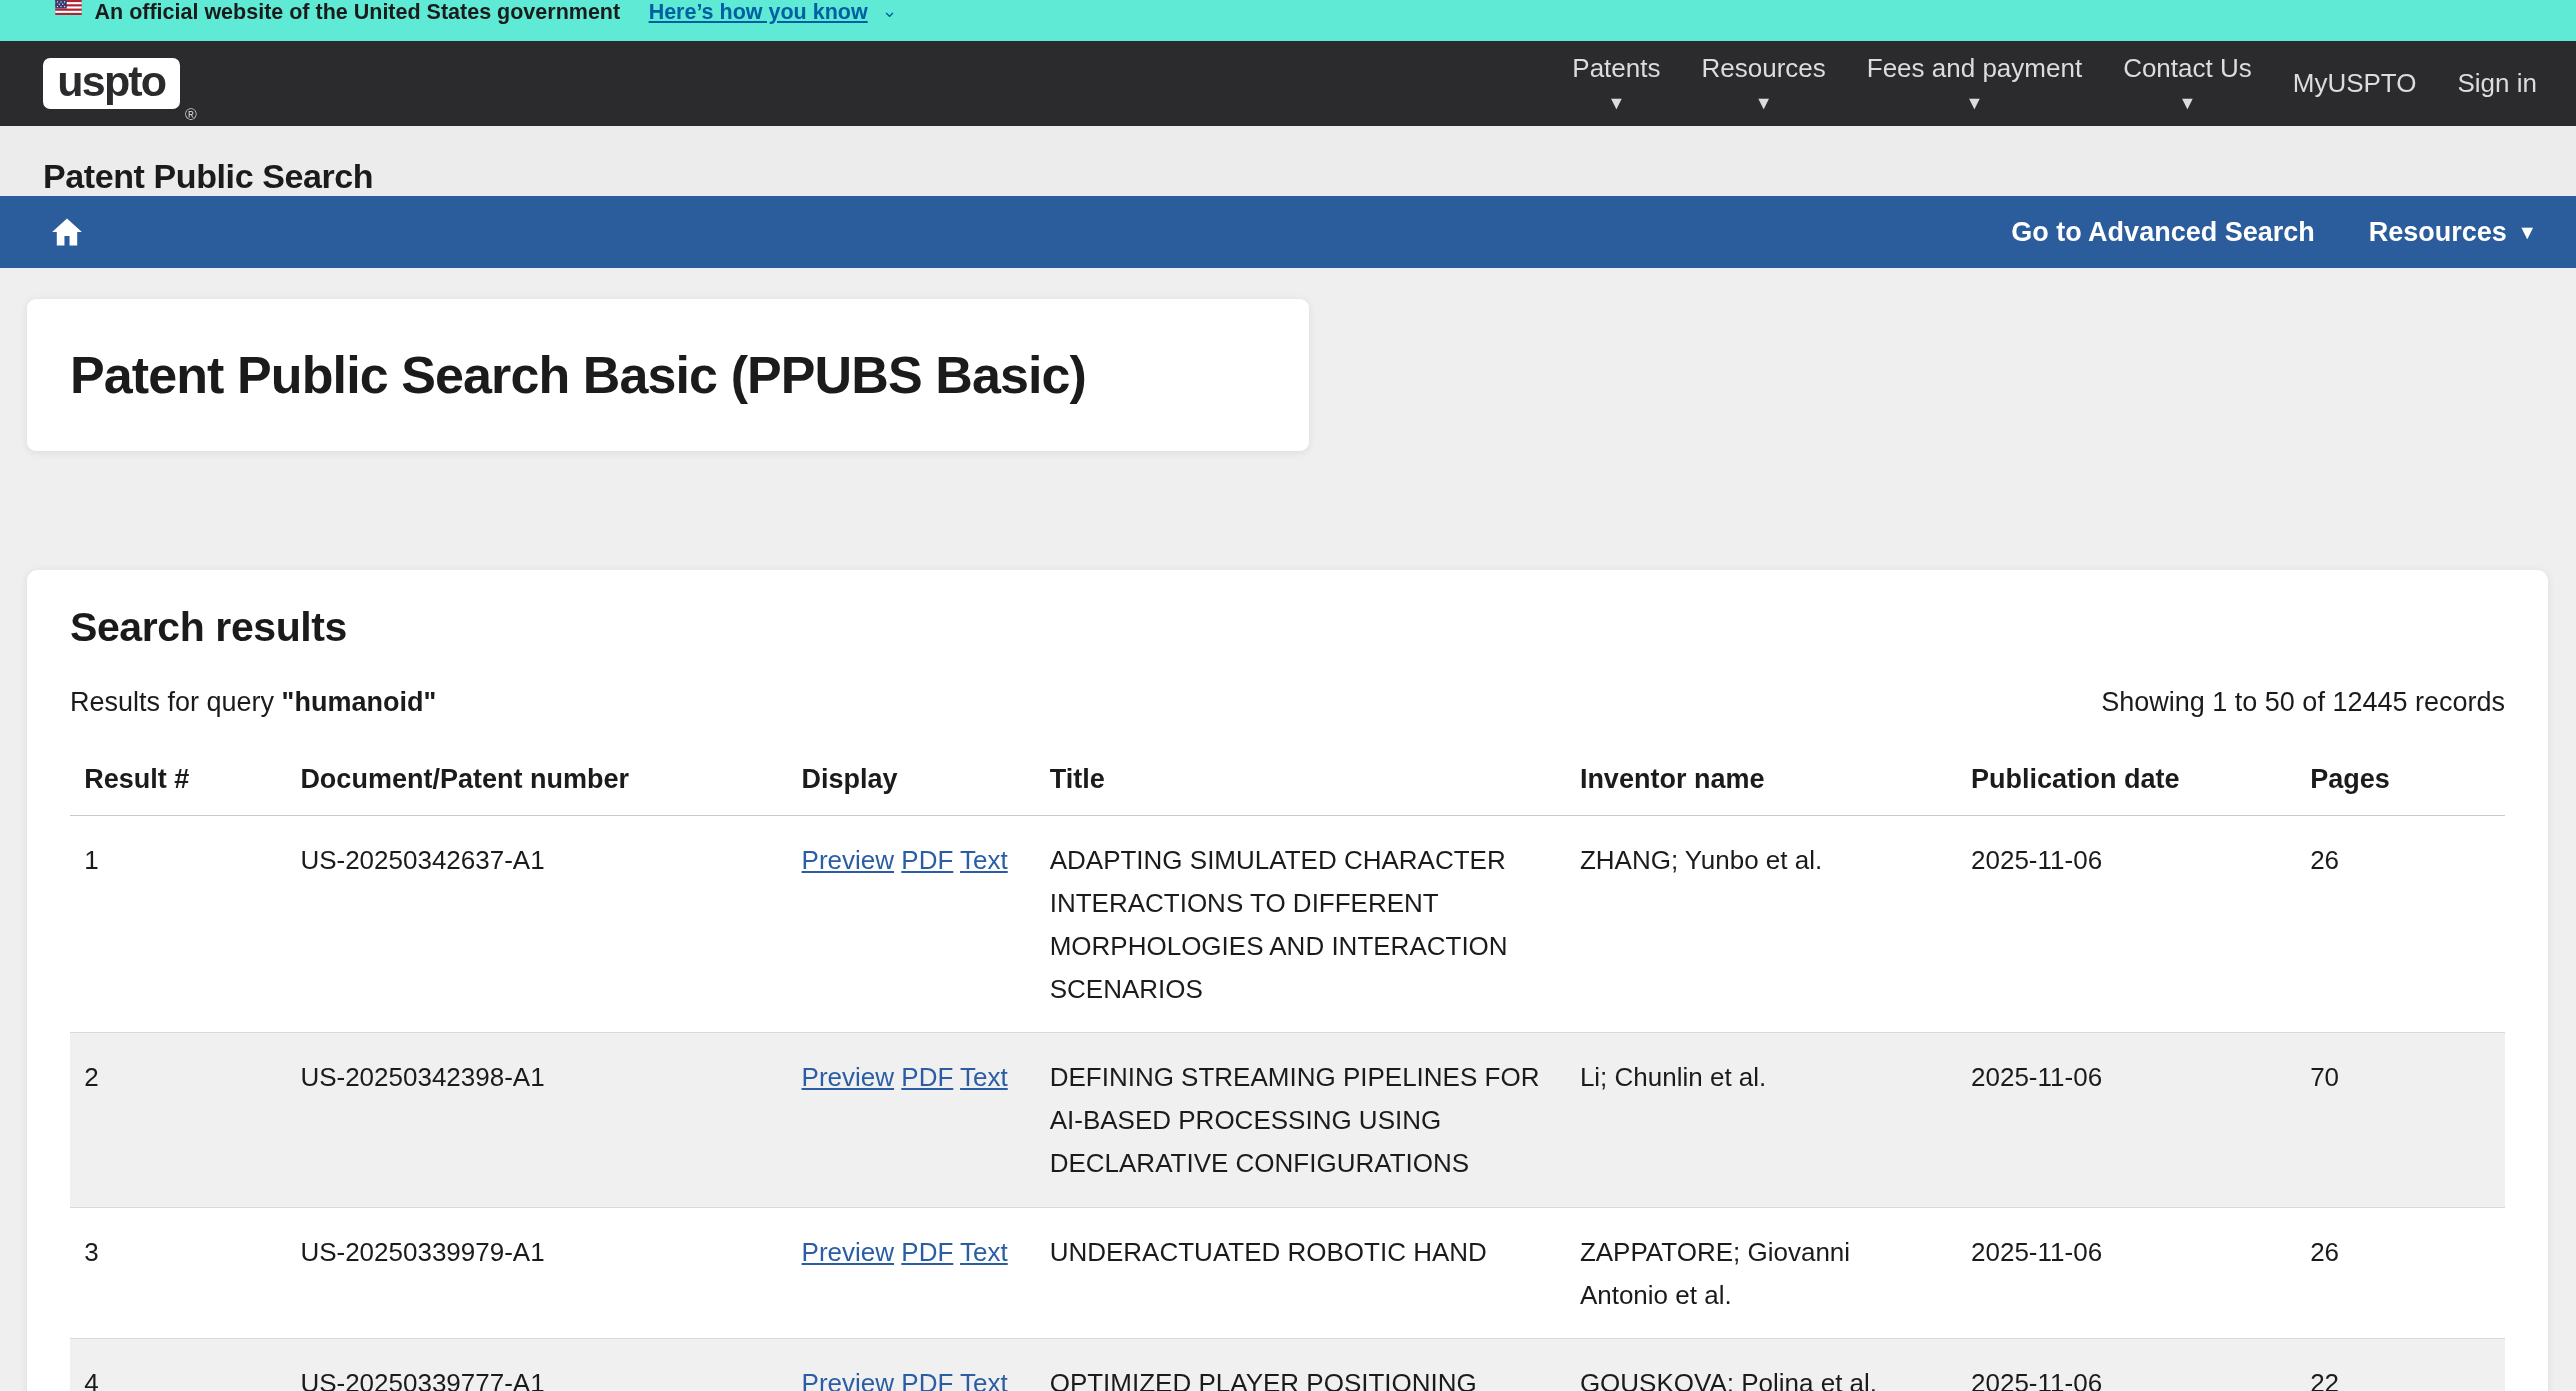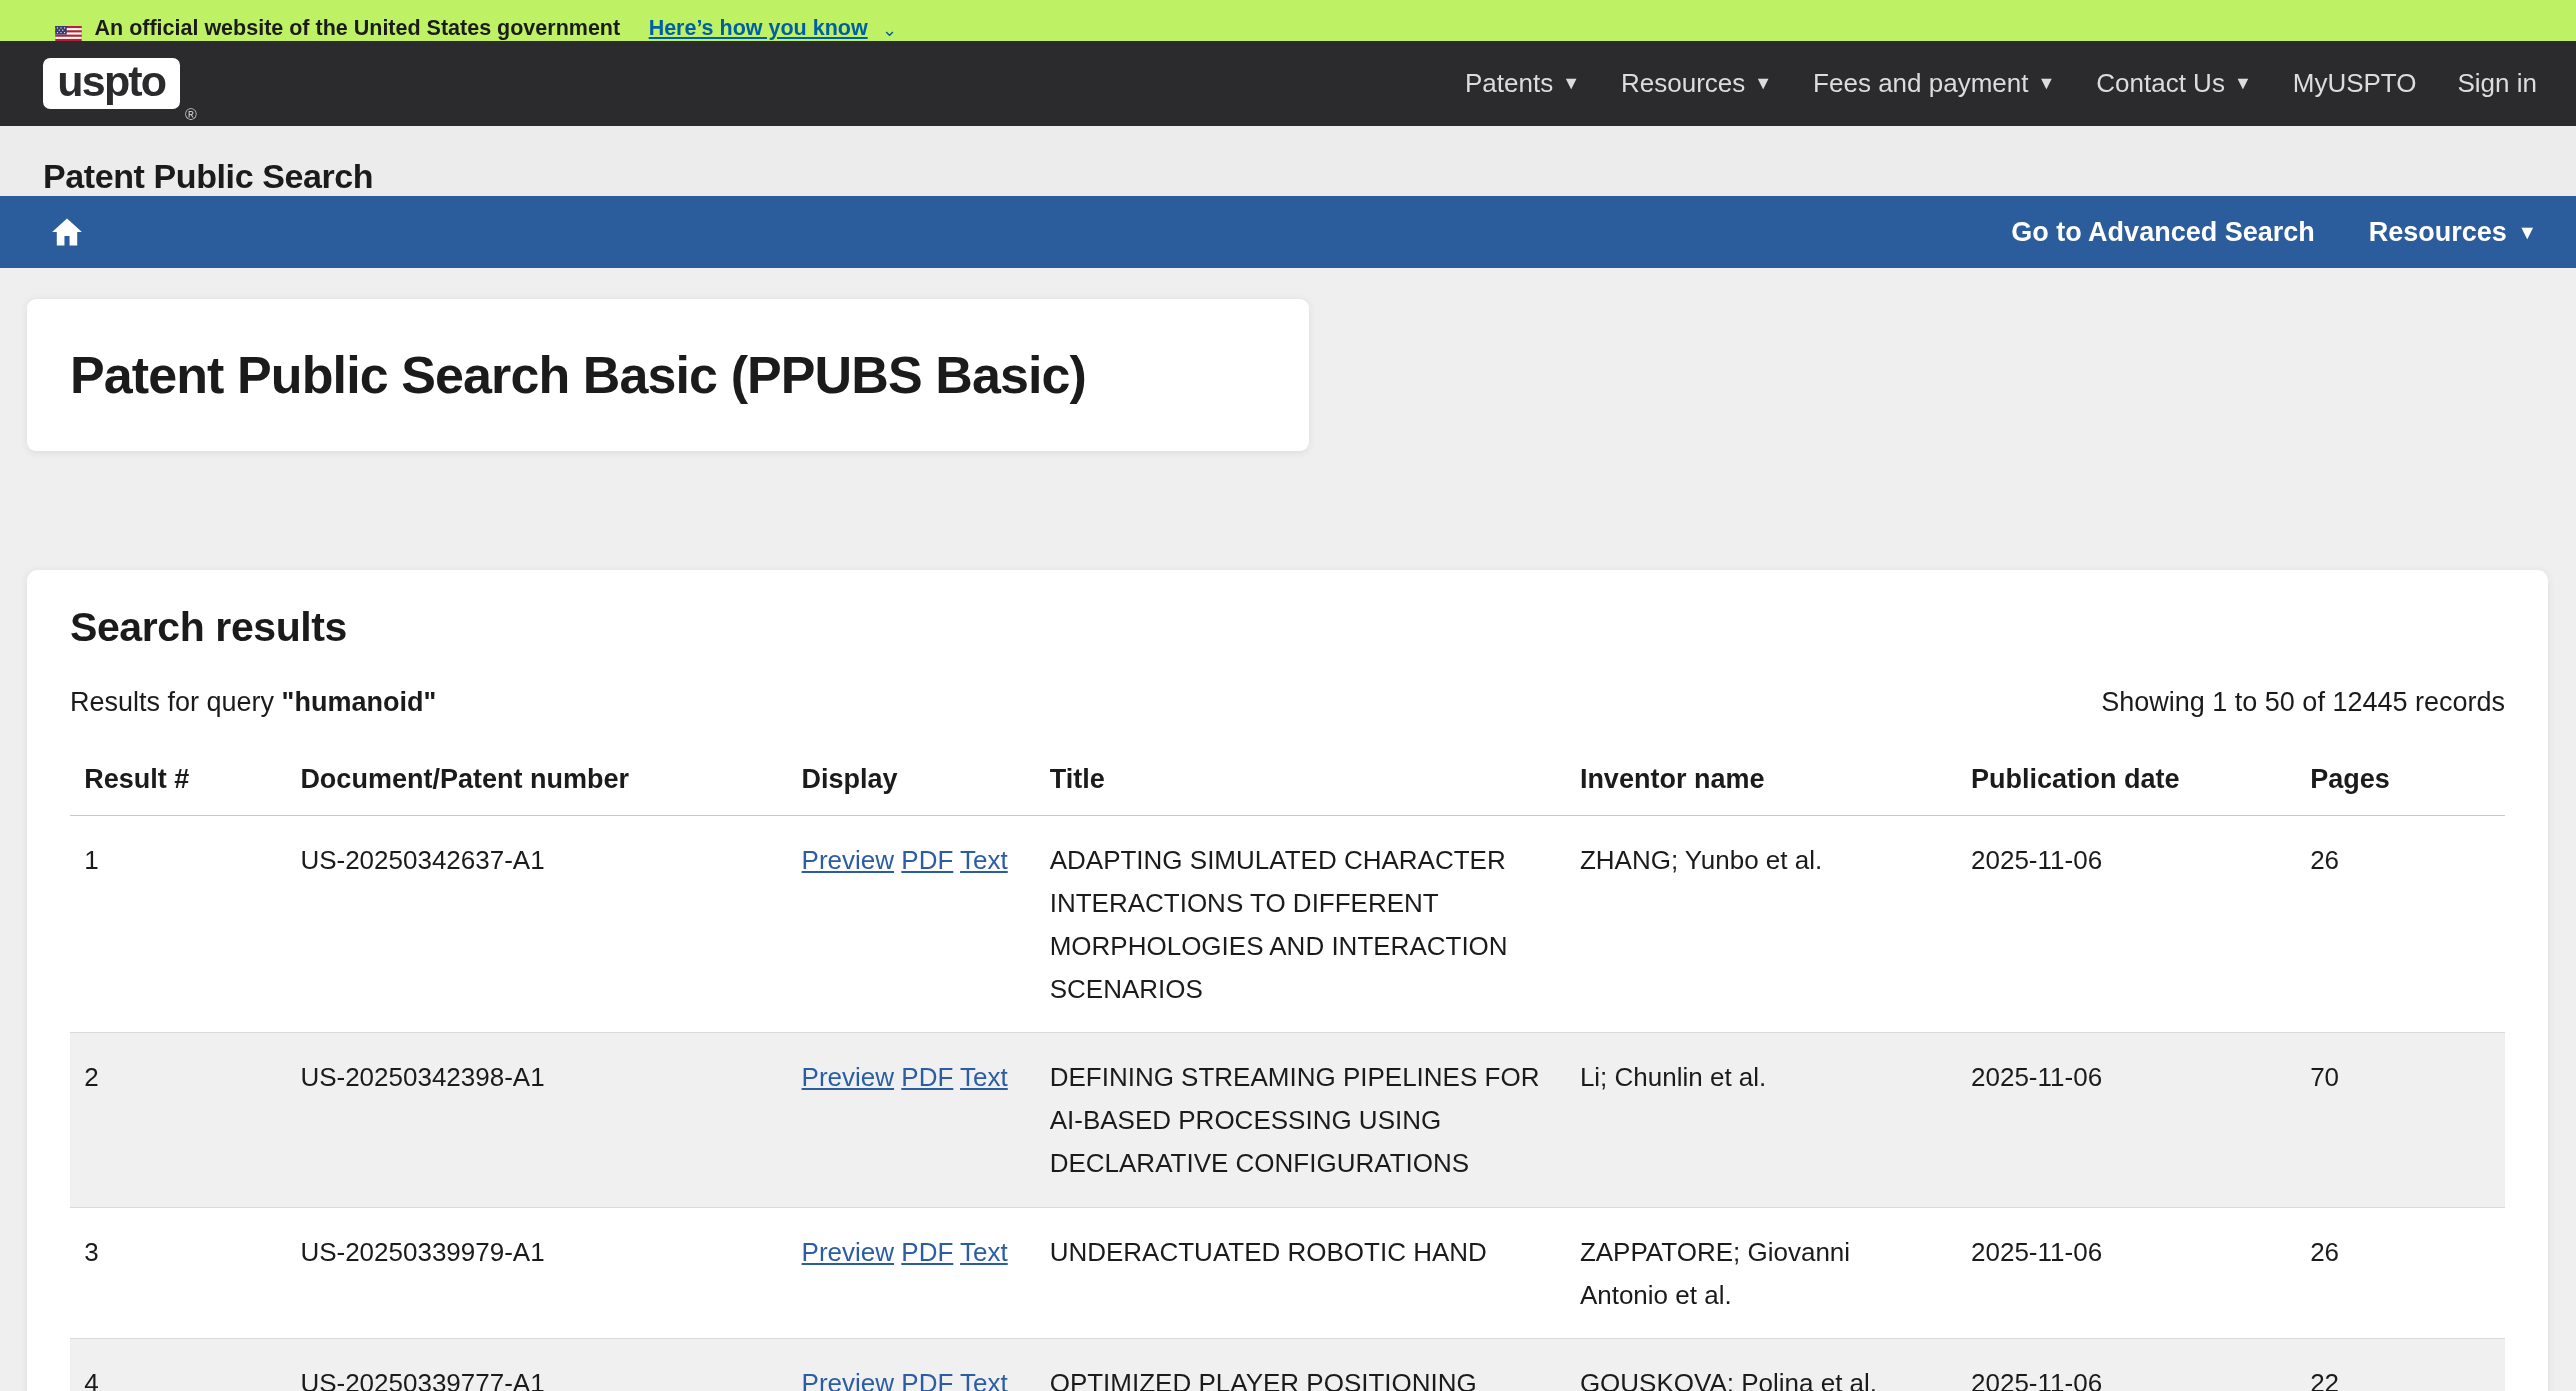--- a/index.html
+++ b/index.html
@@ -4,21 +4,21 @@
 <style>
   * { margin:0; padding:0; box-sizing:border-box; }
   html,body { width:2576px; height:1392px; overflow:hidden; }
   body {
     font-family:"Liberation Sans","DejaVu Sans",sans-serif;
     background:#efeff0; color:#1b1b1b;
   }
 
   
   .gov-banner {
-    height:41px; background:#bef264; display:flex; align-items:flex-end;
+    height:41px; background:#5eead4; display:flex; align-items:flex-start;
     padding-left:55px; font-size:21.5px; gap:12.5px;
   }
   .gov-banner .flag { width:27px; height:15px; flex:0 0 auto; }
   .gov-banner .banner-text { font-weight:600; color:#1b1b1b; }
   .gov-banner .banner-link {
     color:#005ea2; text-decoration:underline; font-weight:600; margin-left:16px; cursor:pointer;
   }
   .gov-banner .banner-chevron { color:#005ea2; font-size:18px; margin-left:1.8px; }
 
   
@@ -31,20 +31,21 @@
     display:inline-block; line-height:1;
   }
   .logo-text {
     font-size:43px; font-weight:700; color:#2b2b2d; letter-spacing:-1.8px;
   }
   .logo-reg { color:#c9c9c9; font-size:16px; margin-left:5.4px; align-self:flex-end; padding-bottom:1.8px; }
   .main-nav { margin-left:auto; display:flex; align-items:center; gap:41px; }
   .nav-item {
     color:#dcdcdc; font-size:26px; cursor:pointer; display:flex; align-items:center; gap:9px;
     white-space:nowrap;
+    flex-direction:column;
   }
   .nav-caret { font-size:18px; color:#dcdcdc; }
 
   
   .app-bar {
     height:70px; background:#ececec; display:flex; align-items:flex-end; padding-left:43px;
   }
   .app-bar-title { font-size:34px; font-weight:700; letter-spacing:-0.4px; }
 
   

